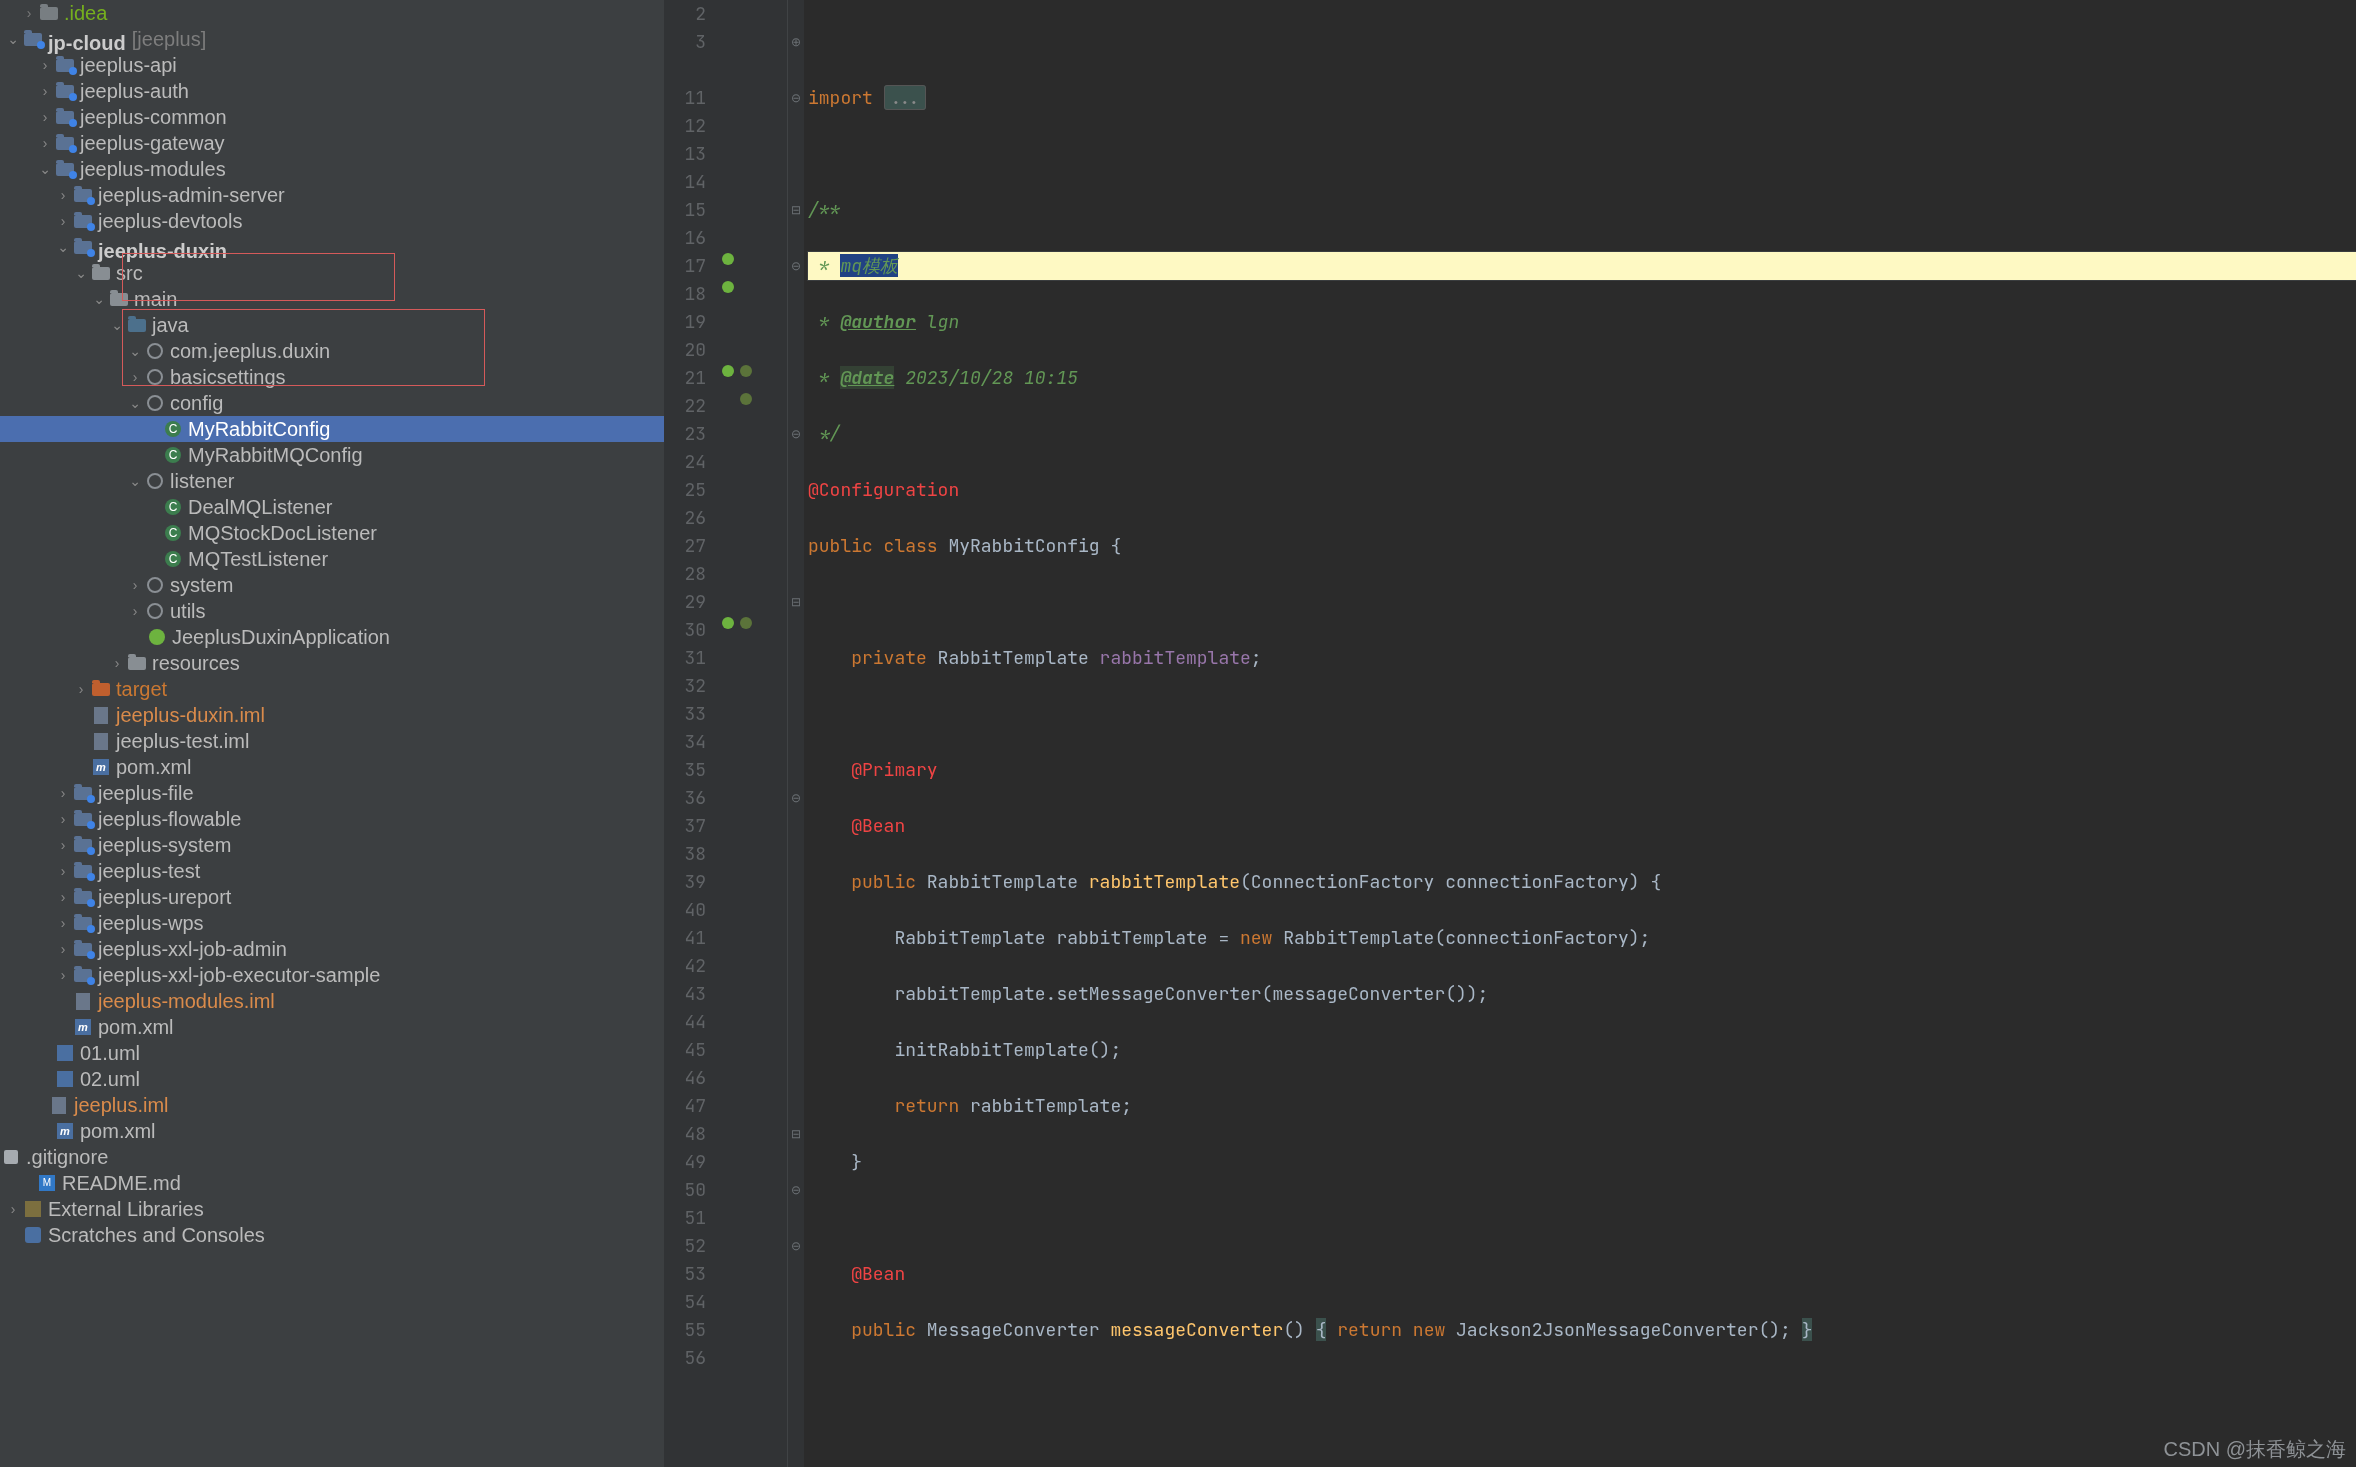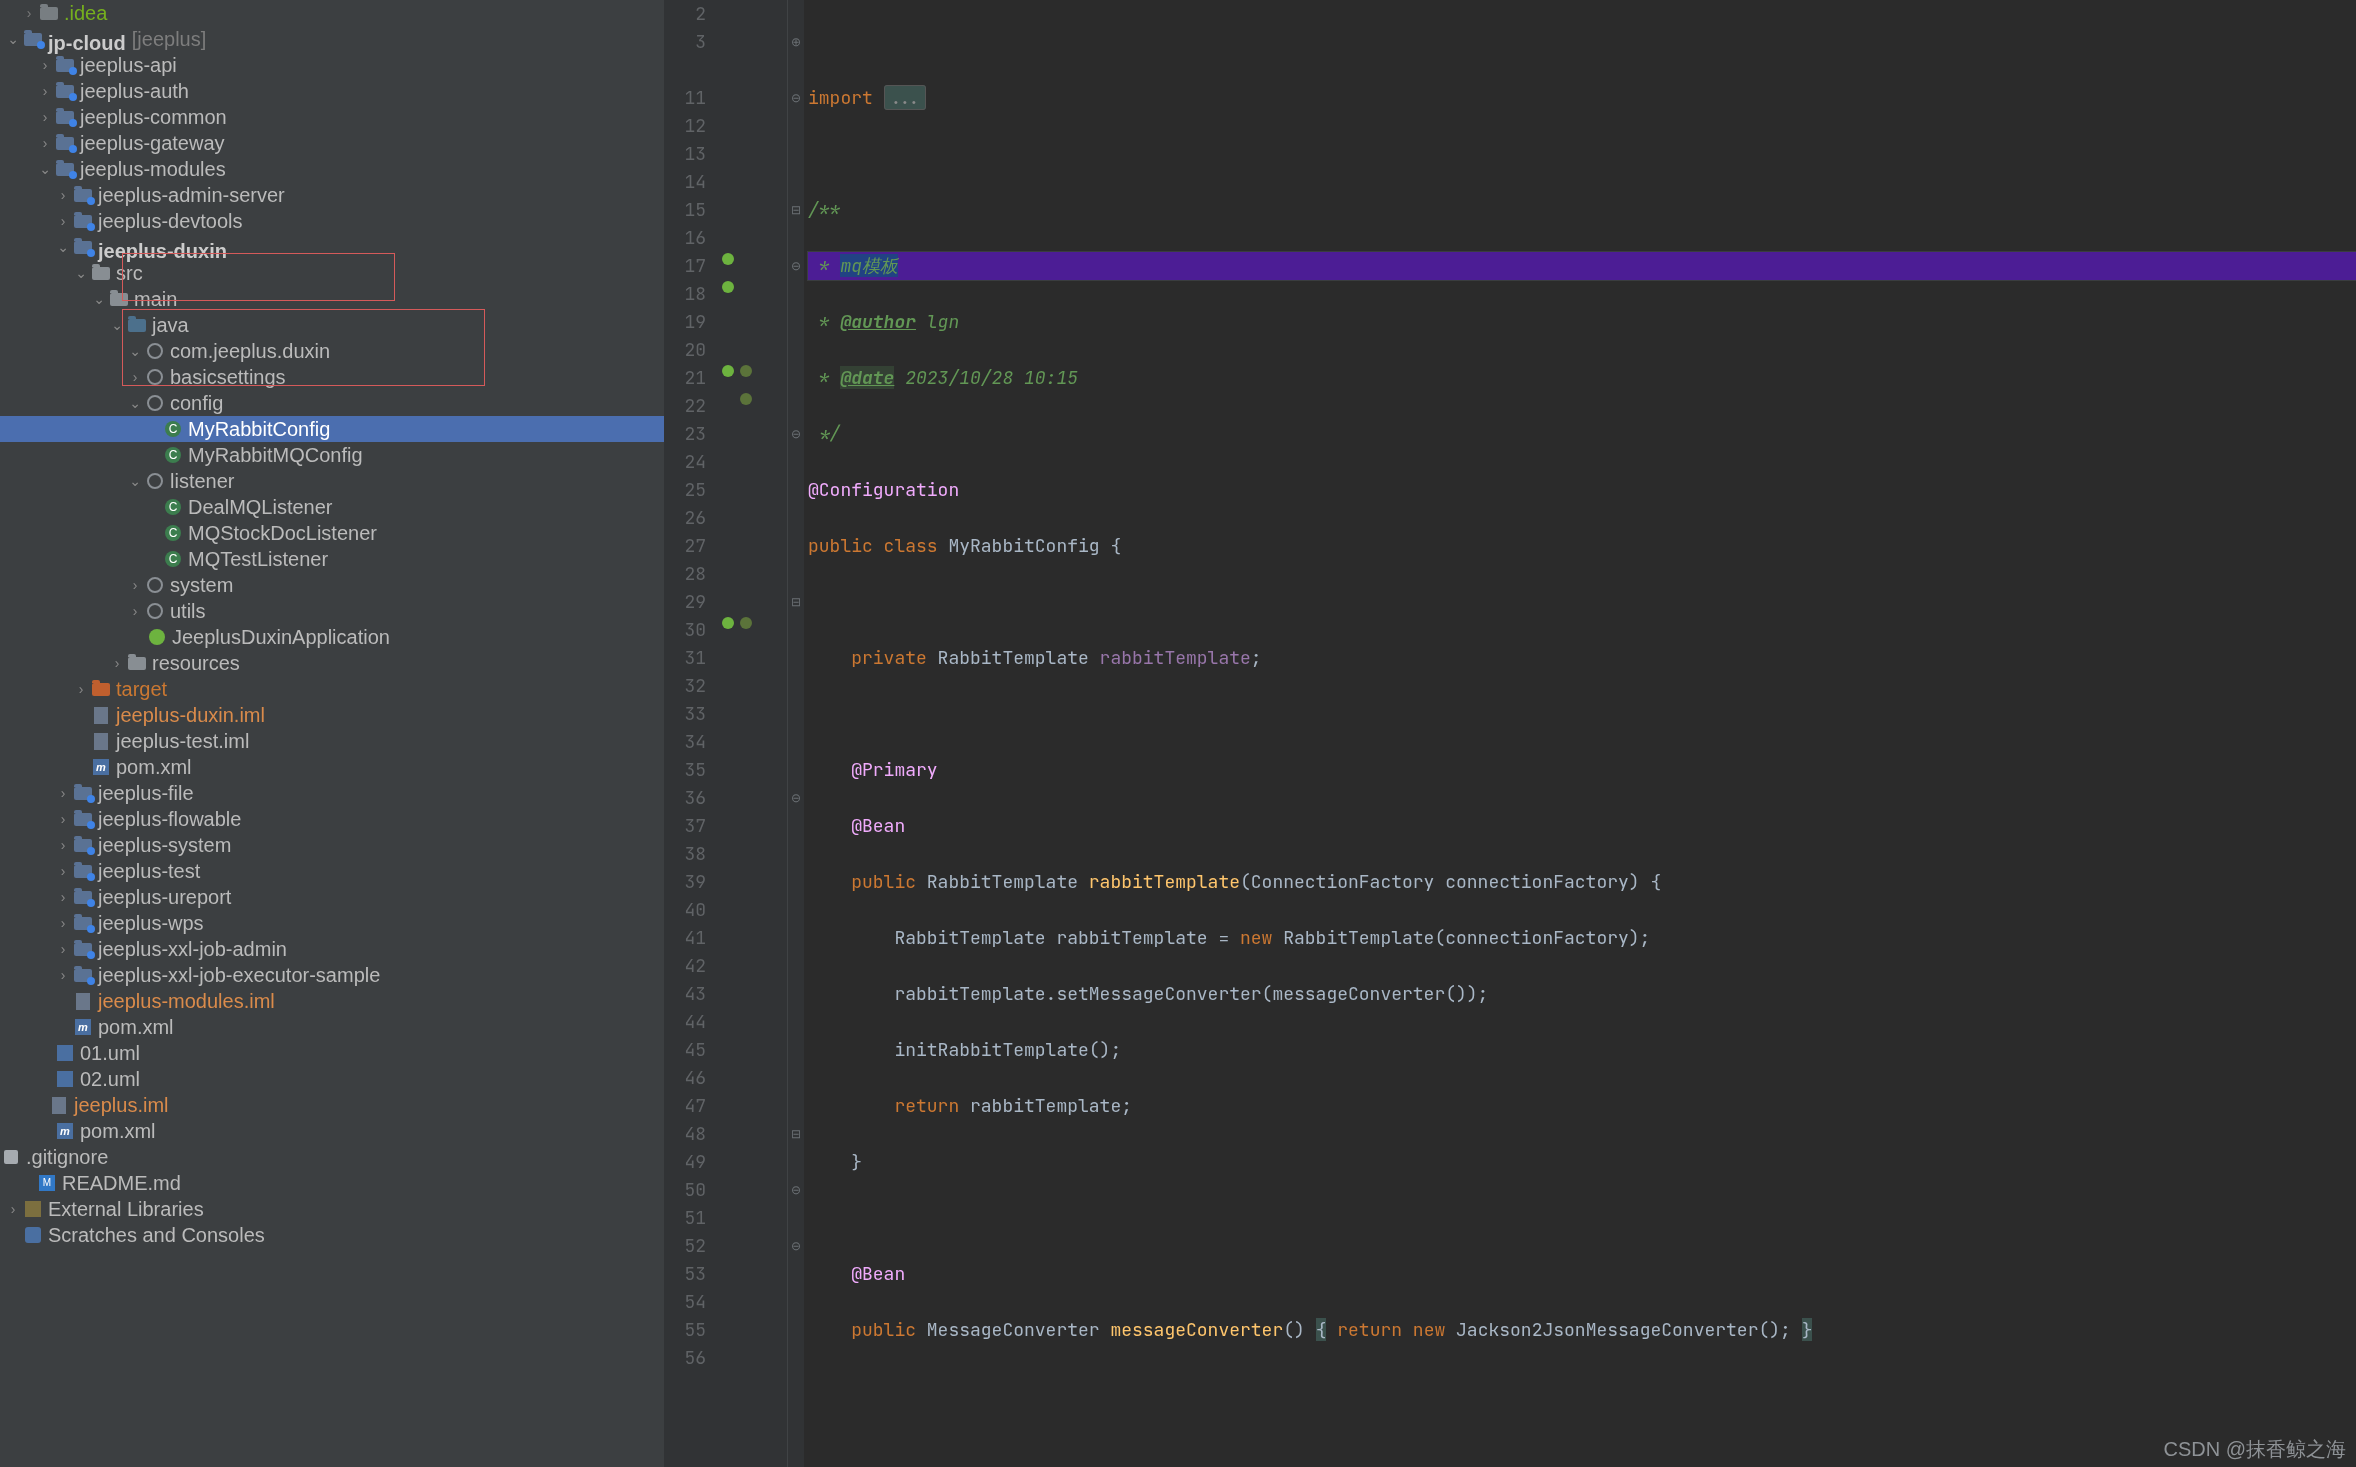--- a/index.html
+++ b/index.html
@@ -45,23 +45,23 @@
   .editor { flex: 1; background: #2b2b2b; display: flex; flex-direction: column; position: relative; }
   .editor-body { flex:1; display:flex; overflow:hidden; }
   .gutter { width: 50px; background: #313335; color: #606366; text-align: right; padding: 0 8px; font-family: "JetBrains Mono","Consolas",monospace; font-size: 18px; line-height: 28px; user-select: none; border-right: 0; }
   .gutter .ln { height: 28px; }
   .marks { width: 74px; background: #313335; position: relative; border-right: 1px solid #404345;}
   .marks .mark{position:absolute;width:12px;height:12px;}
   .foldcol { width: 16px; background: #313335; }
   .foldcol .fold{height:28px;color:#6a6f73;font-size:12px;display:flex;align-items:center;justify-content:center;}
   .code { flex:1; font-family: "JetBrains Mono","Consolas",monospace; font-size: 18px; line-height: 28px; color: #a9b7c6; padding-left: 4px; white-space: pre; position: relative;}
   .code .line{height:28px;}
-  .code .line.hl { background: #4c1d95; outline:1px solid #3a3d3f; }
+  .code .line.hl { background: #fef9c3; outline:1px solid #3a3d3f; }
   .kw{color:#cc7832;}
-  .ann{color:#f0abfc;}
+  .ann{color:#ef4444;}
   .cmt-g{color:#629755;font-style:italic;}
   .fn{color:#ffc66d;}
   .fld{color:#9876aa;}
   .cls{color:#a9b7c6;}
   .sel-span{background:#214283;}
   .doc-tag{color:#629755;font-style:italic;text-decoration:underline;font-weight:bold;}
   .fold-dots{background:#3b514d;color:#8a8a8a;border:1px solid #555;border-radius:3px;padding:0 4px;font-style:normal;}
   .doc-hl{background:#344134;}
   .braces{background:#3b514d;}
   .watermark{position:absolute;right:10px;bottom:4px;color:#8e9296;font-size:20px;}

